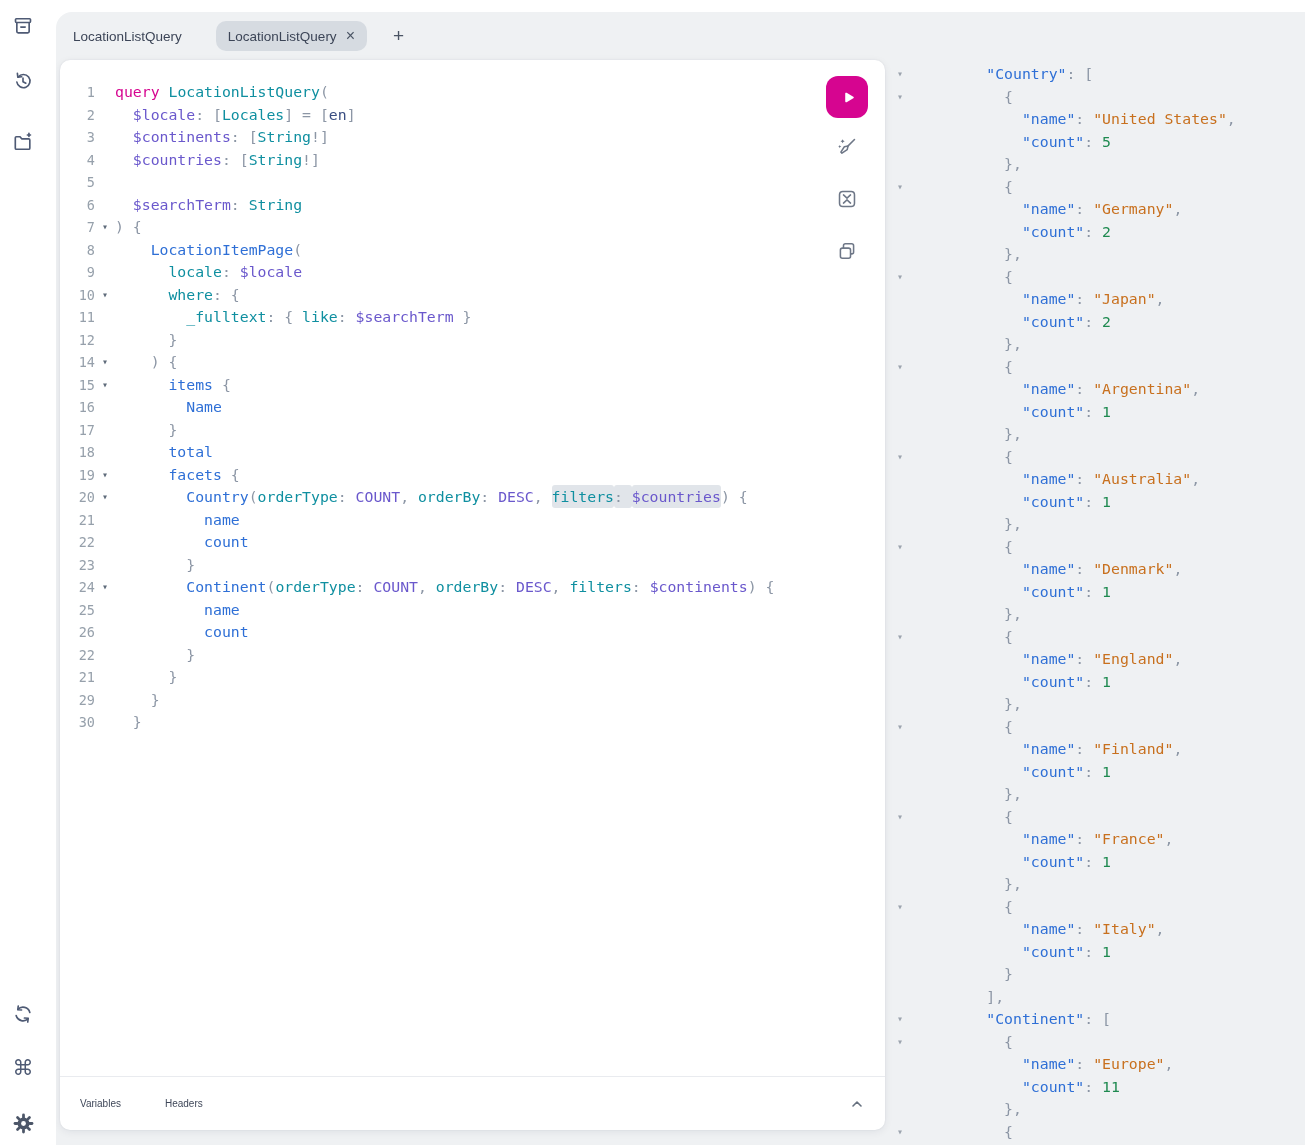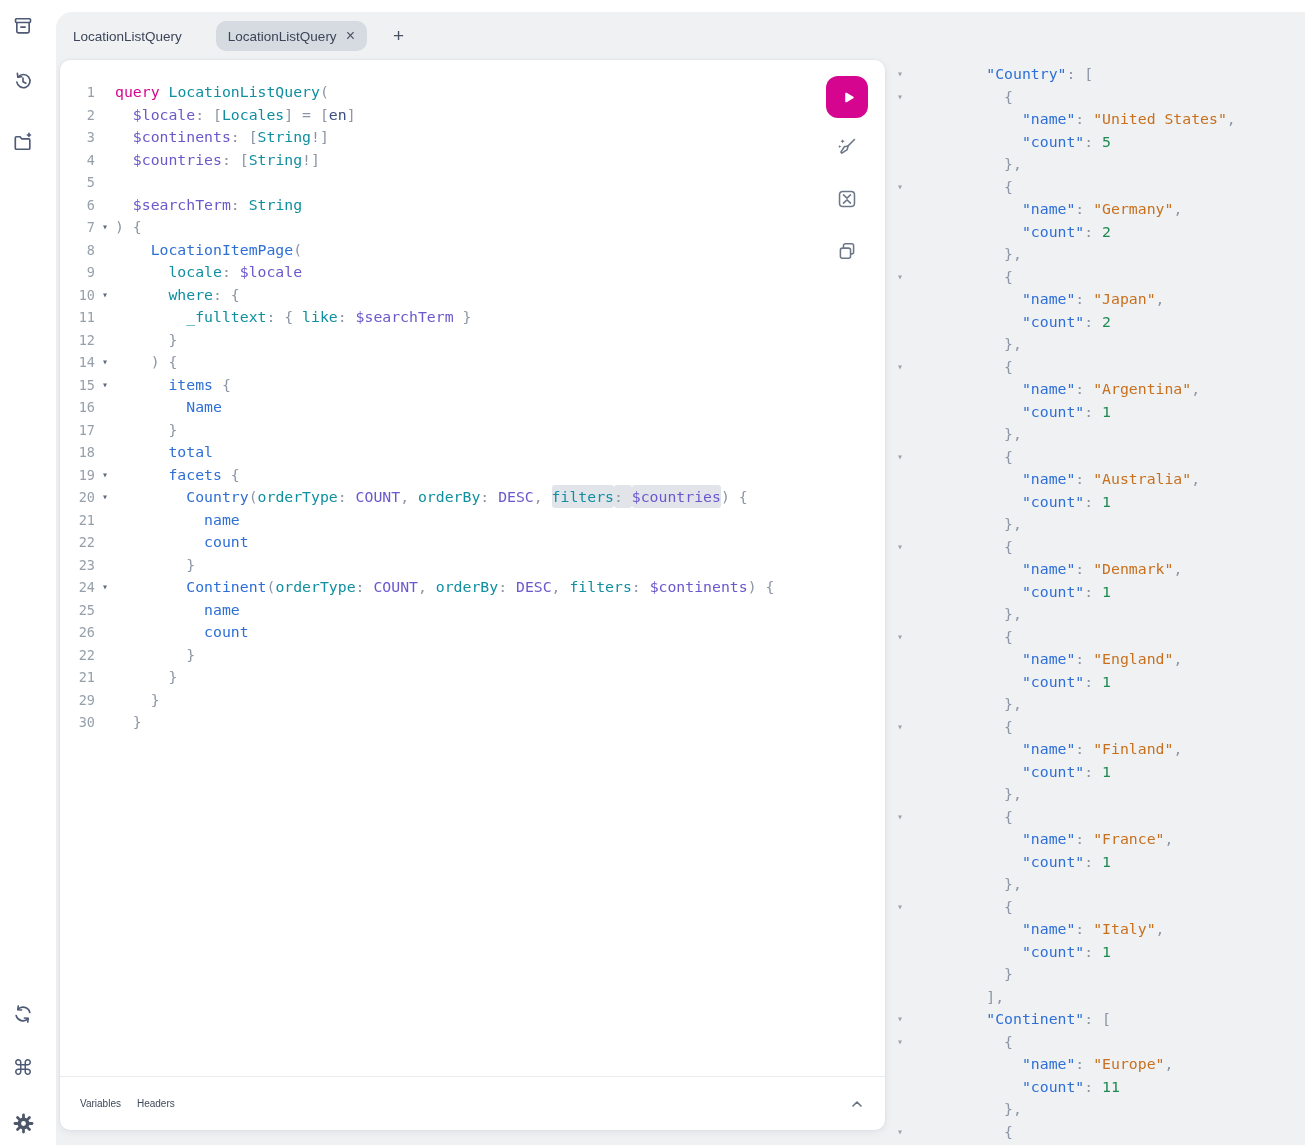--- a/index.html
+++ b/index.html
@@ -41,21 +41,21 @@
   
   .toolbar{position:absolute;top:16px;right:17px;width:42px;display:flex;flex-direction:column;align-items:center;}
   .run-btn{width:42px;height:42px;border:none;border-radius:12px;background:var(--pink);
     display:flex;align-items:center;justify-content:center;cursor:pointer;padding:0;}
   .tool-icon{margin-top:0;cursor:pointer;display:flex;align-items:center;justify-content:center;width:24px;height:24px;}
   .sp17{height:17px;} .sp28{height:28px;}
   
   .footer-bar{position:absolute;left:0;right:0;bottom:0;height:54px;border-top:1px solid #E9EBEF;
     border-radius:0 0 10px 10px;display:flex;align-items:center;padding:0 20px;box-sizing:border-box;}
   .footer-tab{font-size:10px;color:#3F4759;cursor:pointer;}
-  .footer-tab + .footer-tab{margin-left:16px;}
+  .footer-tab + .footer-tab{margin-left:44px;}
   .collapse{margin-left:auto;cursor:pointer;display:flex;align-items:center;}
   
   .response{position:absolute;left:885px;top:63px;right:0;bottom:0;overflow:hidden;
     font-family:"DejaVu Sans Mono",monospace;font-size:14.8px;}
   .rl{display:flex;height:22.5px;line-height:22.5px;}
   .rfold{width:30px;text-align:center;color:#9CA4AE;font-size:10px;flex:none;}
 </style>
 </head>
 <body>
 

